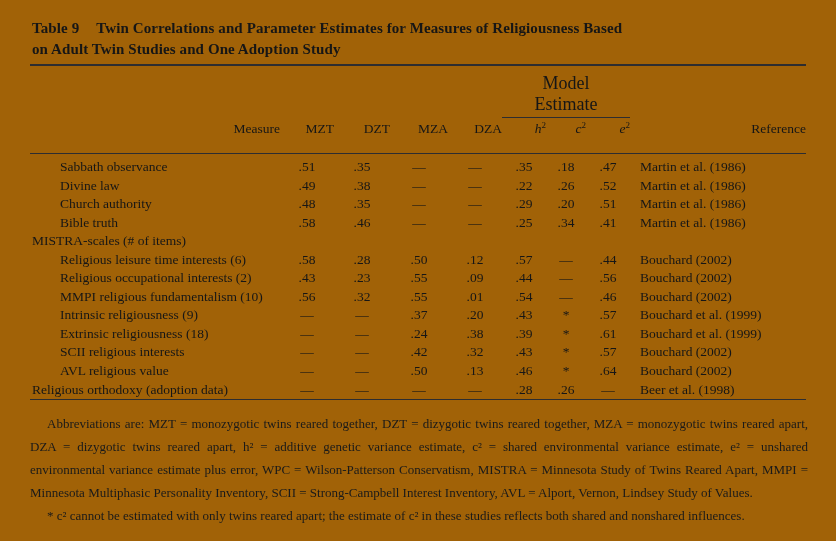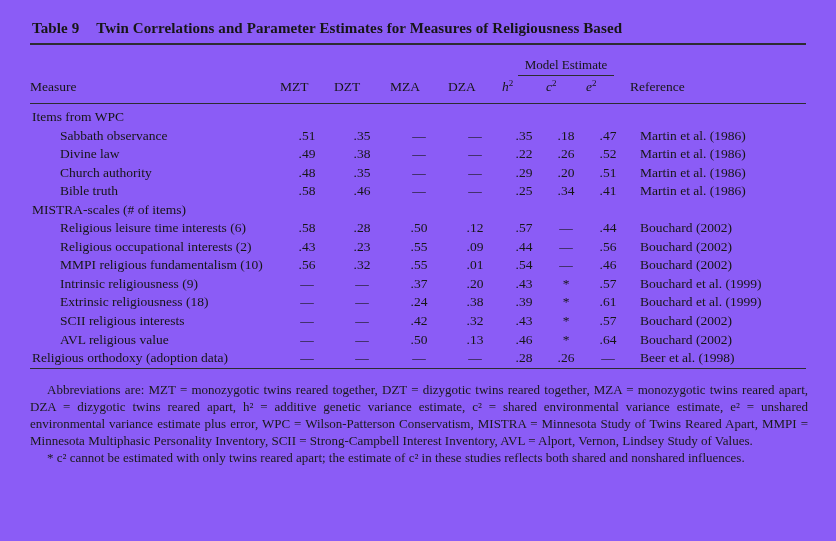--- a/index.html
+++ b/index.html
@@ -1,19 +1,19 @@
 <!DOCTYPE html>
 <html><head>
 <meta charset="utf-8">
 <style>
   html, body { margin:0; padding:0; background:#ffffff; }
   .page {
     position:relative;
     width:836px; height:541px;
-    background:#8b5cf6;
+    background:#a16207;
     font-family:"Liberation Serif", serif;
     color:#161616;
     overflow:hidden;
     box-sizing:border-box;
     padding:12px 30px 0 30px;
   }
   
   .title {
     margin:6px 0 0 2px;
     font-weight:bold;
@@ -29,28 +29,28 @@
     border-collapse:collapse;
     table-layout:fixed;
     margin-top:4px;
     border-top:2.5px solid #2d2d30;
     border-bottom:1.6px solid #2d2d30;
     font-size:13.5px;
   }
   thead tr.group-row th { padding:7px 0 0 0; font-weight:normal; height:24px; vertical-align:bottom; }
   thead .group-label {
     display:inline-block;
-    font-size:13px;
+    font-size:18px;
     padding:0 7px 2px 7px;
     border-bottom:1.6px solid #2d2d30;
   }
   thead tr.cols-row th {
     font-weight:normal;
-    text-align:left;
-    padding:3px 0 8px 0;
+    text-align:right;
+    padding:3px 0 16px 0;
     border-bottom:1.7px solid #2d2d30;
     font-size:13.5px;
   }
   thead th.th-measure { text-align:center; }
   thead th.th-est i { font-style:italic; }
   sup { font-size:9px; vertical-align:super; line-height:0; }
 
   tbody td {
     height:18.55px;
     line-height:18.55px;
@@ -62,34 +62,35 @@
   td.measure { text-align:left; padding-left:2px; }
   td.measure.indent { padding-left:30px; }
   td.val { text-align:center; }
   td.ref { text-align:left; padding-left:10px; }
 
   
   .footnotes {
     margin-top:12px;
     width:778px;
     font-size:13px;
-    line-height:17px;
+    line-height:23px;
     text-align:justify;
     color:#1a1a1a;
     font-family:Liberation Serif, serif;
   }
   .footnotes p { margin:0; text-indent:17px; }
 </style>
 </head>
 <body>
 
 <div class="page">
 
   <p class="title">
     <span class="tnum">Table 9</span><span>Twin Correlations and Parameter Estimates for Measures of Religiousness Based</span><br>
+    <span>on Adult Twin Studies and One Adoption Study</span>
   </p>
 
   <table class="tbl">
     <colgroup>
       <col style="width:250px">
       <col style="width:54px">
       <col style="width:56px">
       <col style="width:58px">
       <col style="width:54px">
       <col style="width:44px">
@@ -112,31 +113,20 @@
         <th>MZA</th>
         <th>DZA</th>
         <th class="th-est"><i>h</i><sup>2</sup></th>
         <th class="th-est"><i>c</i><sup>2</sup></th>
         <th class="th-est"><i>e</i><sup>2</sup></th>
         <th>Reference</th>
       </tr>
     </thead>
     <tbody>
         <tr>
-          <td class="measure">Items from WPC</td>
-          <td class="val"></td>
-          <td class="val"></td>
-          <td class="val"></td>
-          <td class="val"></td>
-          <td class="val"></td>
-          <td class="val"></td>
-          <td class="val"></td>
-          <td class="ref"></td>
-        </tr>
-        <tr>
           <td class="measure indent">Sabbath observance</td>
           <td class="val">.51</td>
           <td class="val">.35</td>
           <td class="val">—</td>
           <td class="val">—</td>
           <td class="val">.35</td>
           <td class="val">.18</td>
           <td class="val">.47</td>
           <td class="ref">Martin et al. (1986)</td>
         </tr>

